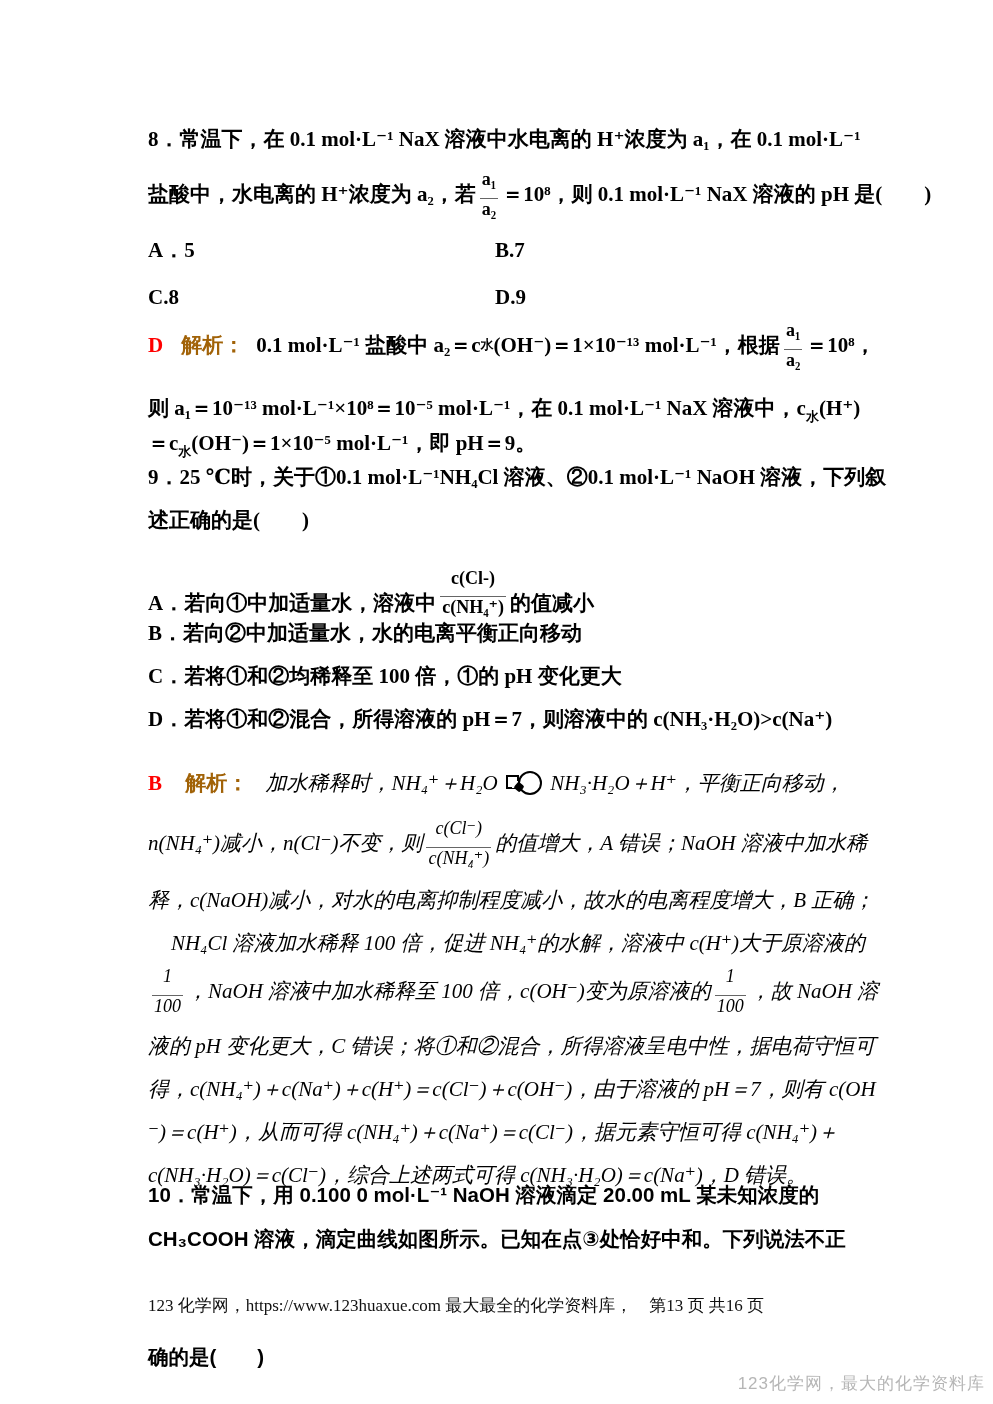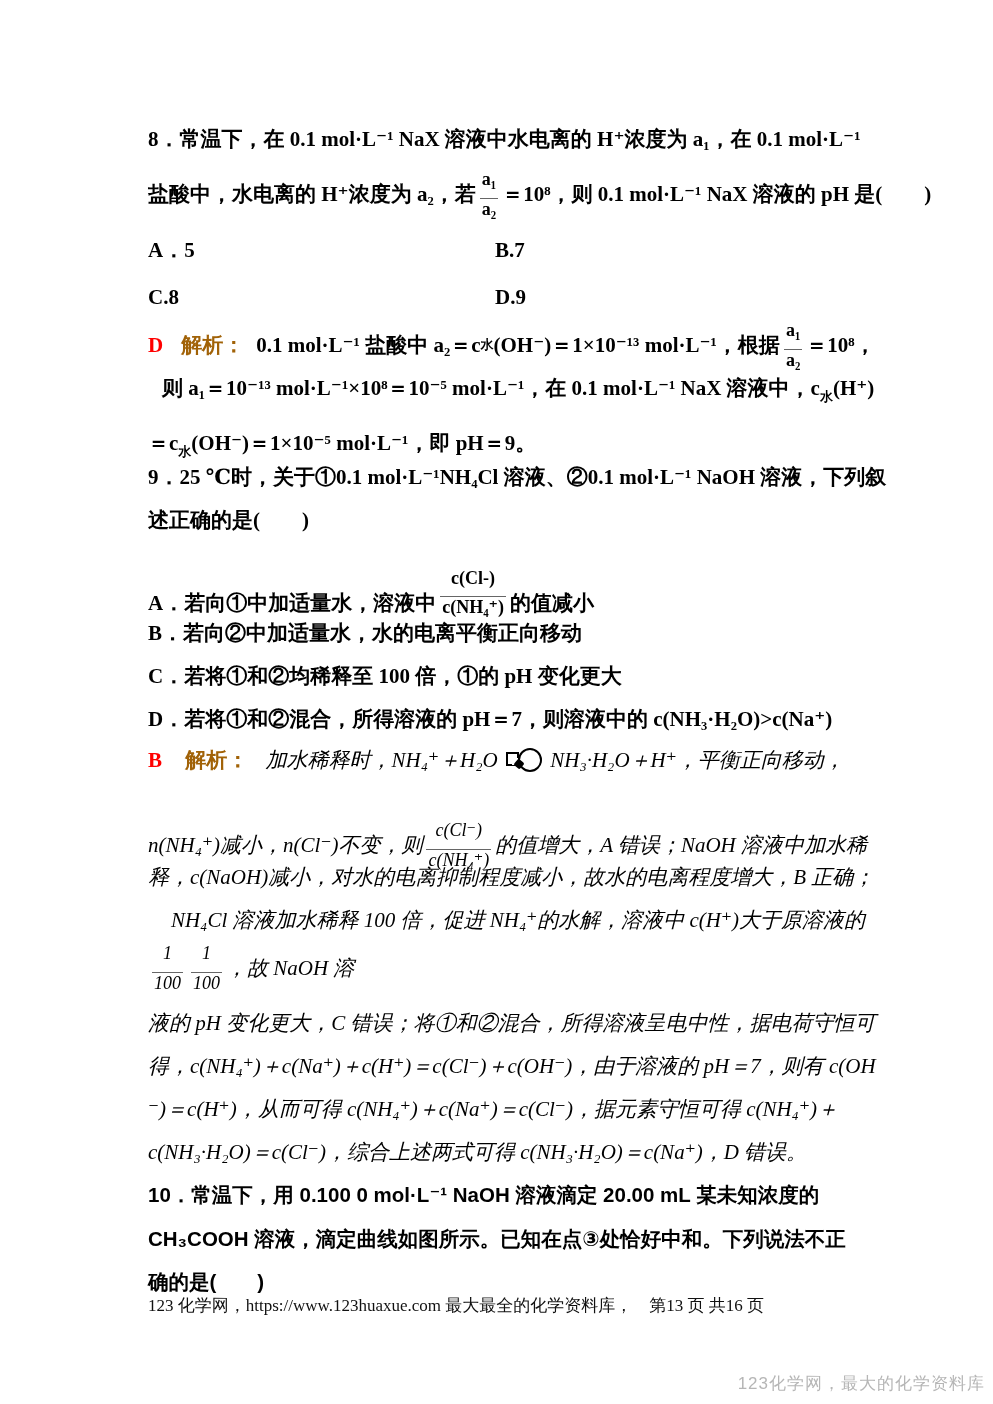--- a/index.html
+++ b/index.html
@@ -8,21 +8,21 @@
     overflow:hidden;color:#000;
     font-family:"Liberation Serif","DejaVu Serif",serif;
   }
   .content{position:absolute;left:148px;top:0;width:724px;}
   .line{
     position:absolute;left:0;width:740px;
     font-size:21px;font-weight:700;line-height:30px;white-space:nowrap;
   }
   .frac-line{display:flex;align-items:center;}
   
-  .kai{font-style:italic;font-weight:500;}
+  .kai{font-style:italic;font-weight:500;margin-top:23px;}
   
   .hei{font-family:"Liberation Sans","DejaVu Sans",sans-serif;font-size:20.5px;}
   .ans{color:#ff0000;font-weight:700;margin-right:18px;font-style:normal;}
   .lbl{color:#a16207;font-weight:700;margin-right:12px;font-style:normal;}
   .frac{
     display:inline-flex;flex-direction:column;align-items:center;
     margin:0 4px;font-size:18px;line-height:1.15;vertical-align:middle;gap:8px;
   }
   .frac .fd{border-top:1.6px solid #666;padding:0 2px;}
   .sub{font-size:13px;vertical-align:-6px;}
@@ -76,21 +76,21 @@
       <span>0.1 mol·L⁻¹ 盐酸中 a₂＝c</span>
         <span class="sub">水</span>
         <span>(OH⁻)＝1×10⁻¹³ mol·L⁻¹，根据</span>
       <span class="frac">
         <span class="fn">a₁</span>
         <span class="fd">a₂</span>
       </span>
       <span>＝10⁸，</span>
     </div>
 
-    <div class="line" style="top:373px;margin-left:14px;"><span>则 a₁＝10⁻¹³ mol·L⁻¹×10⁸＝10⁻⁵ mol·L⁻¹，在 0.1 mol·L⁻¹ NaX 溶液中，c</span><span class="sub">水</span><span>(H⁺)</span></div>
+    <div class="line" style="top:393px;"><span>则 a₁＝10⁻¹³ mol·L⁻¹×10⁸＝10⁻⁵ mol·L⁻¹，在 0.1 mol·L⁻¹ NaX 溶液中，c</span><span class="sub">水</span><span>(H⁺)</span></div>
     <div class="line" style="top:428px;"><span>＝c</span><span class="sub">水</span><span>(OH⁻)＝1×10⁻⁵ mol·L⁻¹，即 pH＝9。</span></div>
 
     <div class="line" style="top:462px;"><span>9．25 ℃时，关于①0.1 mol·L⁻¹NH₄Cl 溶液、②0.1 mol·L⁻¹ NaOH 溶液，下列叙</span></div>
     <div class="line" style="top:505px;"><span>述正确的是(　　)</span></div>
 
     <div class="line frac-line" style="top:546px;height:72px;align-items:flex-end;">
       <span>A．若向①中加适量水，溶液中</span>
       <span class="frac">
         <span class="fn">c(Cl-)</span>
         <span class="fd">c(NH₄⁺)</span>
@@ -103,50 +103,51 @@
     <div class="line" style="top:704px;"><span>D．若将①和②混合，所得溶液的 pH＝7，则溶液中的 c(NH₃·H₂O)&gt;c(Na⁺)</span></div>
 
     <div class="line kai" style="top:745px;">
       <span class="ans">B</span>
       <span class="lbl">解析：</span>
       <span>加水稀释时，NH₄⁺＋H₂O</span>
       <span class="equil"><span class="eq-box"></span><span class="eq-notch"></span><span class="eq-circ"></span><span class="eq-dot"></span></span>
       <span>NH₃·H₂O＋H⁺，平衡正向移动，</span>
     </div>
 
-    <div class="line kai frac-line" style="top:808px;height:74px;">
+    <div class="line kai frac-line" style="top:783px;height:74px;">
       <span>n(NH₄⁺)减小，n(Cl⁻)不变，则</span>
       <span class="frac">
         <span class="fn">c(Cl⁻)</span>
         <span class="fd">c(NH₄⁺)</span>
       </span>
       <span>的值增大，A 错误；NaOH 溶液中加水稀</span>
     </div>
 
     <div class="line kai" style="top:862px;"><span>释，c(NaOH)减小，对水的电离抑制程度减小，故水的电离程度增大，B 正确；</span></div>
     <div class="line kai" style="top:905px;text-align:center;"><span>NH₄Cl 溶液加水稀释 100 倍，促进 NH₄⁺的水解，溶液中 c(H⁺)大于原溶液的</span></div>
 
     <div class="line kai frac-line" style="top:930px;height:76px;">
       <span class="frac">
         <span class="fn">1</span>
         <span class="fd">100</span>
       </span>
+      <span>，NaOH 溶液中加水稀释至 100 倍，c(OH⁻)变为原溶液的</span>
       <span class="frac">
         <span class="fn">1</span>
         <span class="fd">100</span>
       </span>
       <span>，故 NaOH 溶</span>
     </div>
 
     <div class="line kai" style="top:1008px;"><span>液的 pH 变化更大，C 错误；将①和②混合，所得溶液呈电中性，据电荷守恒可</span></div>
     <div class="line kai" style="top:1051px;"><span>得，c(NH₄⁺)＋c(Na⁺)＋c(H⁺)＝c(Cl⁻)＋c(OH⁻)，由于溶液的 pH＝7，则有 c(OH</span></div>
     <div class="line kai" style="top:1094px;"><span>⁻)＝c(H⁺)，从而可得 c(NH₄⁺)＋c(Na⁺)＝c(Cl⁻)，据元素守恒可得 c(NH₄⁺)＋</span></div>
     <div class="line kai" style="top:1137px;"><span>c(NH₃·H₂O)＝c(Cl⁻)，综合上述两式可得 c(NH₃·H₂O)＝c(Na⁺)，D 错误。</span></div>
 
     <div class="line hei" style="top:1180px;"><span>10．常温下，用 0.100 0 mol·L⁻¹ NaOH 溶液滴定 20.00 mL 某未知浓度的</span></div>
     <div class="line hei" style="top:1224px;"><span>CH₃COOH 溶液，滴定曲线如图所示。已知在点③处恰好中和。下列说法不正</span></div>
-    <div class="line hei" style="top:1267px;"><span>确的是(　　)</span></div>
+    <div class="line hei" style="top:1342px;"><span>确的是(　　)</span></div>
 
   </div>
 
   <div class="footer">123 化学网，https://www.123huaxue.com 最大最全的化学资料库，　第13 页  共16 页</div>
   <div class="watermark">123化学网，最大的化学资料库</div>
 </div>
 
 </body></html>

